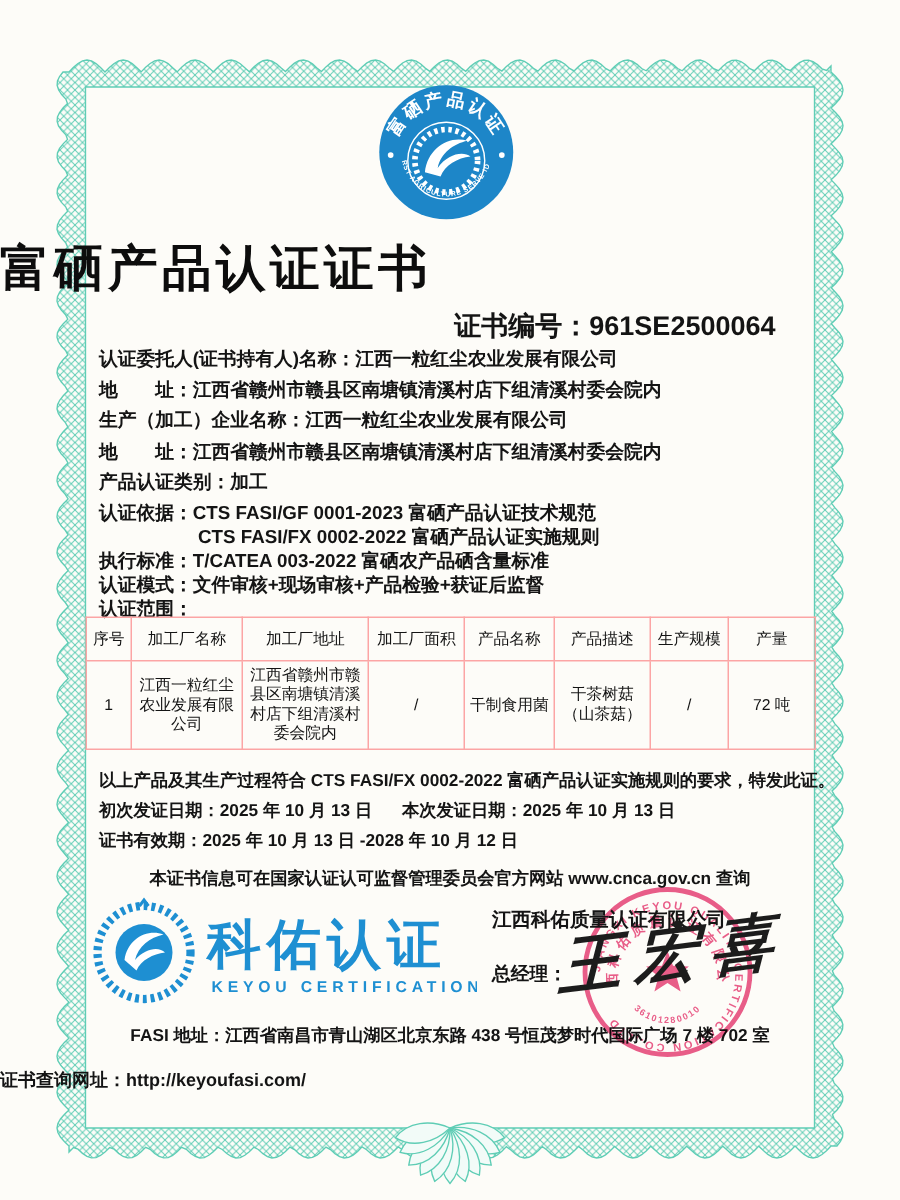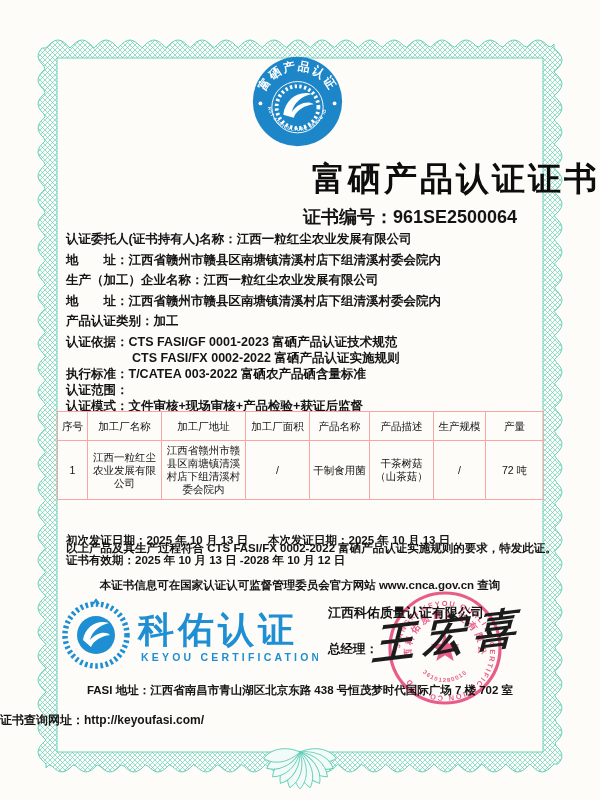--- a/index.html
+++ b/index.html
@@ -4,38 +4,38 @@
 <style>
   html,body{margin:0;padding:0;background:#e9e9e9;}
   .page{position:relative;width:600px;height:800px;background:#fdfcf8;overflow:hidden;
         font-family:"Liberation Sans","DejaVu Sans",sans-serif;color:#141414;}
   .abs{position:absolute;}
   svg text{font-family:"Liberation Sans","DejaVu Sans",sans-serif;}
 
   .border-svg{left:0;top:0;}
 
   .emblem-top{left:250px;top:54px;}
-  .page-title{left:0;top:157px;width:100%;text-align:right;font-size:33px;font-weight:800;
+  .page-title{left:0;top:157px;width:100%;text-align:left;font-size:33px;font-weight:800;
               letter-spacing:3px;color:#0d0d0d;}
   .certno{top:205px;right:83px;font-size:18px;font-weight:700;}
 
   .fields{left:66px;top:232px;right:56px;font-size:12.5px;font-weight:700;line-height:14px;}
   .frow{display:flex;margin-bottom:6.5px;}
   .frow.tight{margin-bottom:2px;}
   .frow .lbl{white-space:nowrap;}
   .frow .ind{width:66px;flex:0 0 66px;}
   .frow .val{white-space:nowrap;}
 
   table.scope{position:absolute;left:57px;top:411px;width:486px;border-collapse:collapse;
               font-size:10.5px;table-layout:fixed;}
   table.scope th,table.scope td{border:1px solid #fca5a5;text-align:center;vertical-align:middle;
               padding:3px 2px;font-weight:400;line-height:13px;}
   table.scope th{height:22px;font-weight:400;}
 
-  .statement{left:66px;top:513px;font-size:11.5px;font-weight:600;margin-top:28px;}
+  .statement{left:66px;top:513px;font-size:11.5px;font-weight:600;}
   .dates1a{left:66px;top:533px;font-size:11.5px;font-weight:700;}
   .dates1b{left:268px;top:533px;font-size:11.5px;font-weight:700;}
   .dates2{left:66px;top:553px;font-size:11.5px;font-weight:700;}
   .query{left:0;top:578px;width:100%;text-align:center;font-size:11.5px;font-weight:700;}
 
   .keyou{left:58px;top:596px;}
   .company{left:328px;top:604px;font-size:13px;font-weight:600;z-index:3;}
   .signer{left:328px;top:641px;font-size:12.5px;font-weight:700;z-index:3;}
   .signature{left:372px;top:608px;z-index:4;font-family:"Liberation Serif","DejaVu Serif",serif;
              font-style:italic;font-weight:700;font-size:42px;letter-spacing:9px;color:#1c1c1c;
@@ -123,26 +123,26 @@
     </div>
     <div class="frow tight">
       <span class="ind"></span>
       <span class="val">CTS FASI/FX 0002-2022 富硒产品认证实施规则</span>
     </div>
     <div class="frow tight">
       <span class="lbl">执行标准：</span>
       <span class="val">T/CATEA 003-2022 富硒农产品硒含量标准</span>
     </div>
     <div class="frow tight">
+      <span class="lbl">认证模式：</span>
+      <span class="val">文件审核+现场审核+产品检验+获证后监督</span>
+    </div>
+    <div class="frow tight">
       <span class="lbl">认证范围：</span>
       <span class="val"></span>
-    </div>
-    <div class="frow tight">
-      <span class="lbl">认证模式：</span>
-      <span class="val">文件审核+现场审核+产品检验+获证后监督</span>
     </div>
   </div>
 
   <table class="scope">
     <colgroup>
       <col style="width:30px">
         <col style="width:74px">
         <col style="width:84px">
         <col style="width:64px">
       <col style="width:60px">

